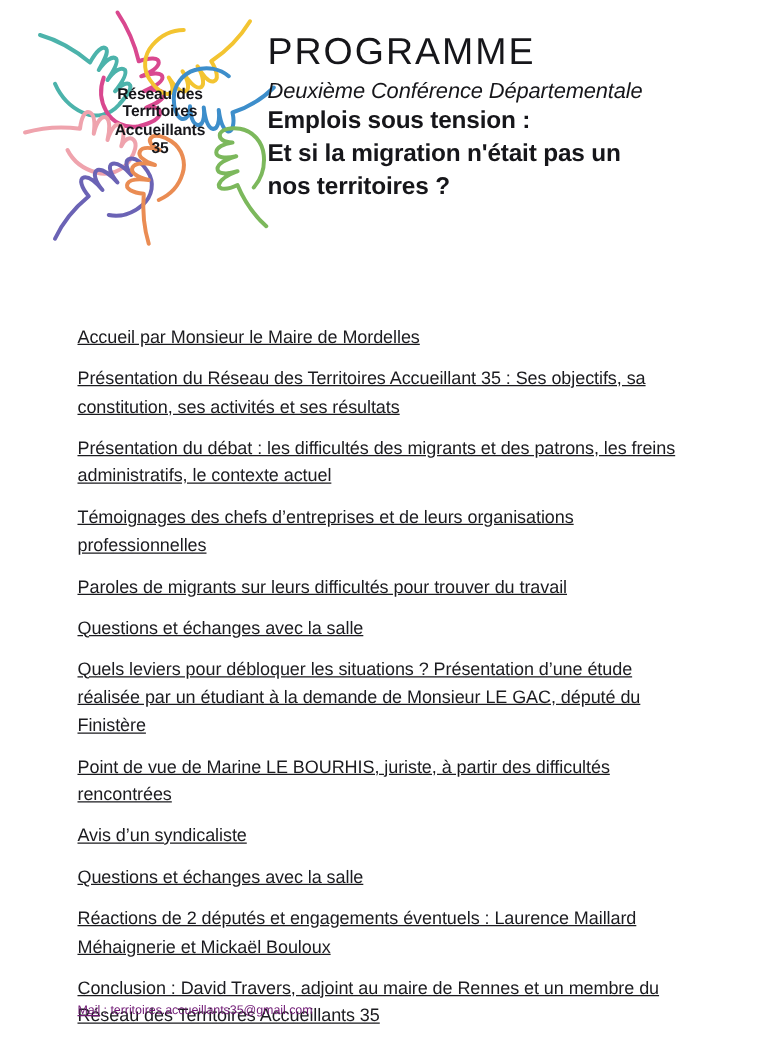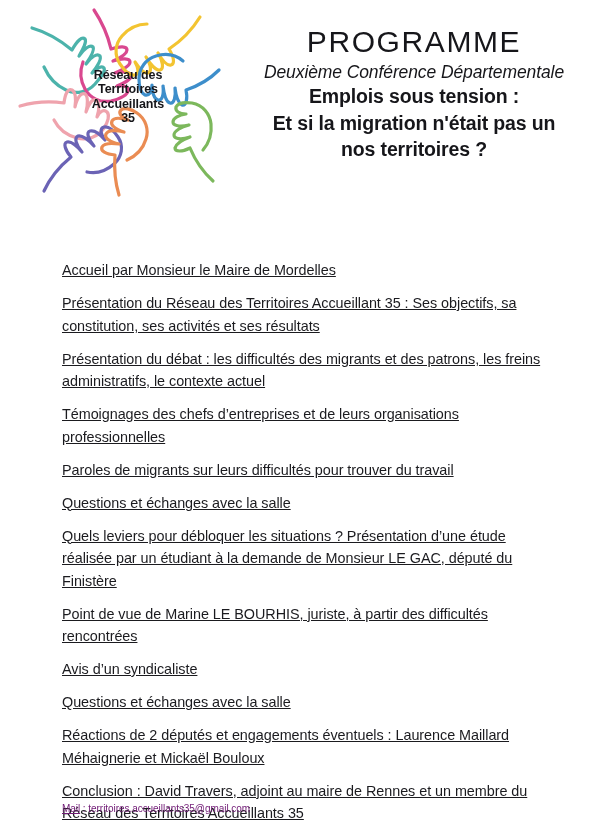--- a/index.html
+++ b/index.html
@@ -56,21 +56,21 @@
     letter-spacing: -0.1px;
     color: #16161a;
   }
   .logo-caption div { white-space: nowrap; }
 
   .title-block {
     position: absolute;
     left: 214px;
     top: 0;
     width: 400px;
-    text-align: center;
+    text-align: left;
   }
 
   .programme {
     margin-top: 26px;
     font-size: 30px;
     line-height: 32px;
     font-weight: 400;
     letter-spacing: 1.6px;
     color: #16161a;
   }

